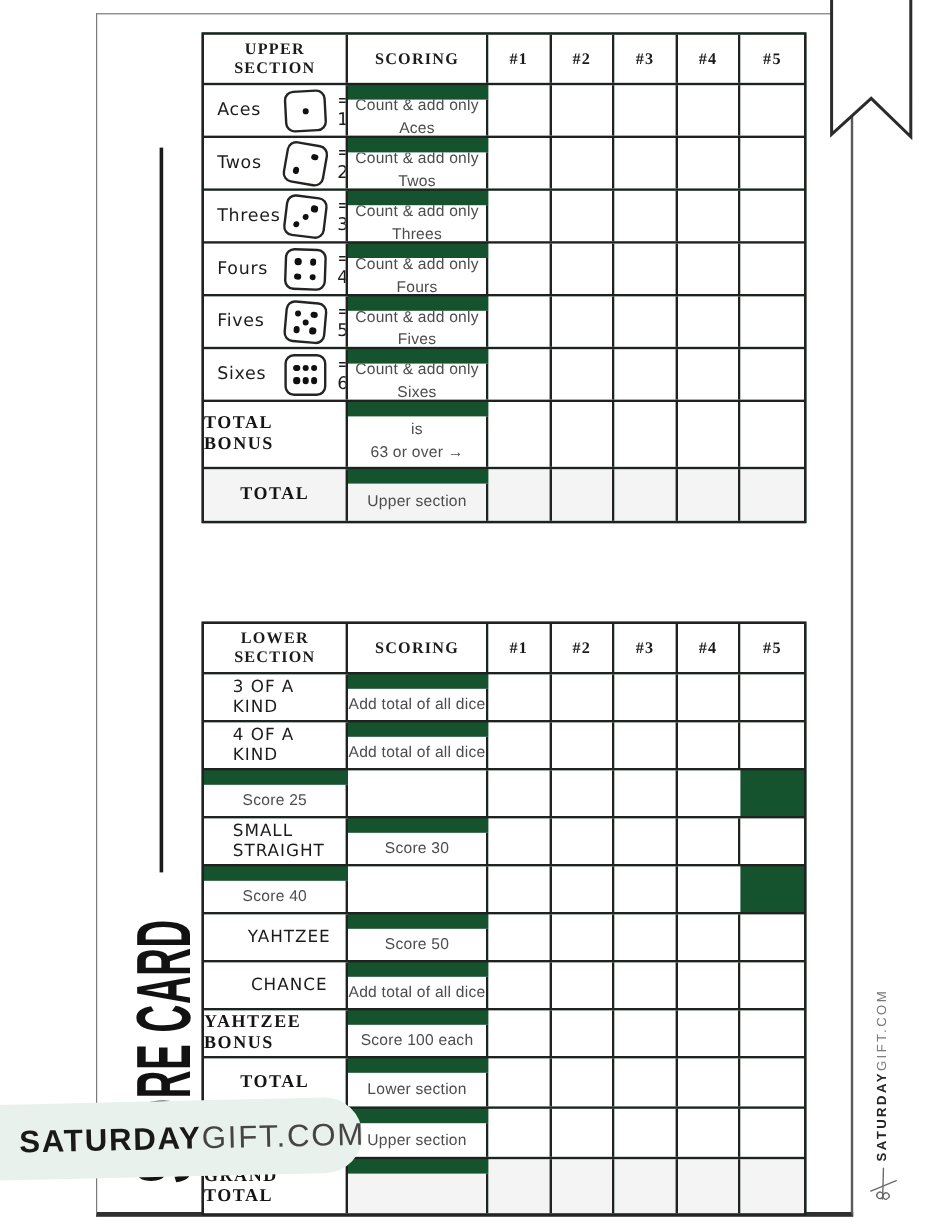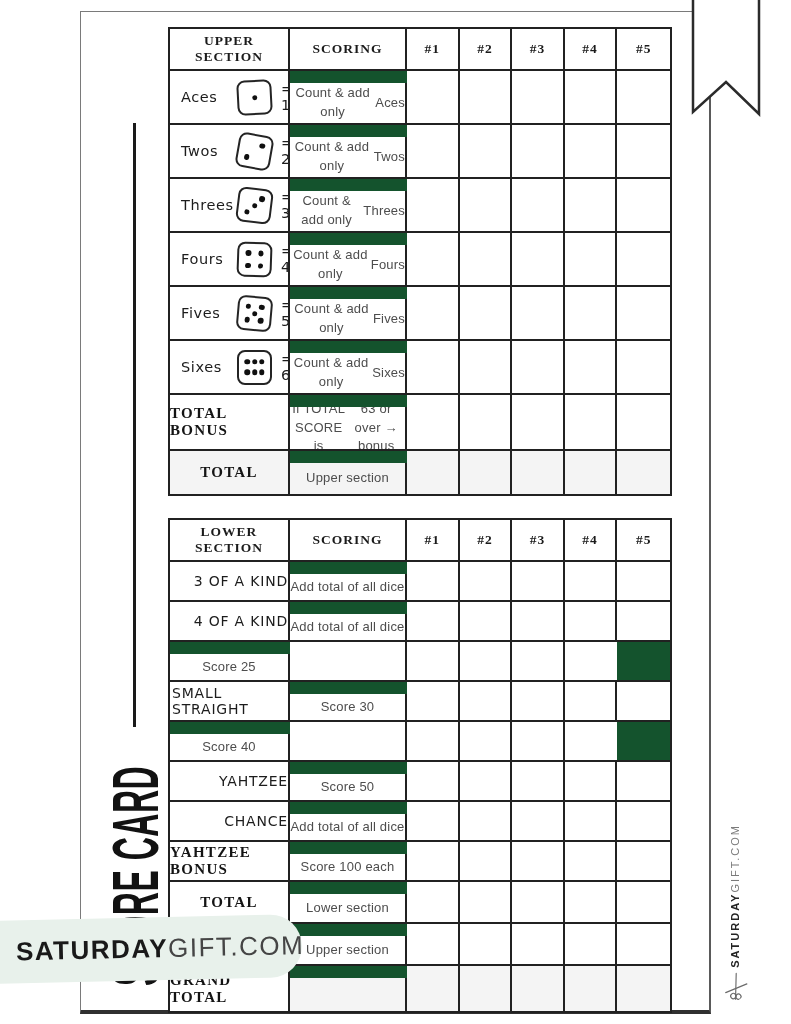--- a/index.html
+++ b/index.html
@@ -28,33 +28,33 @@
   }
   .title-rule { position:absolute; left:133px; top:123px; width:3px; height:604px; background:#1a1a1a; z-index:2; }
   
   .s-table { position:absolute; left:168px; border:2.5px solid #212121; background:#14532d; z-index:3; }
   .s-table.upper { top:27px; }
   .s-table.lower { top:518px; }
   .t-row { display:grid; grid-template-columns:120px 117px 52.6px 52.6px 52.6px 52.6px 52.6px; border-bottom:2px solid #212121; }
   .t-row:last-child { border-bottom:none; }
   .t-cell { border-right:2px solid #212121; display:flex; align-items:center; justify-content:center; background:#fff; overflow:hidden; }
   .t-cell:last-child { border-right:none; }
-  .h42{height:42px} .h50{height:54px} .h56{height:56px} .h44{height:44px} .h43{height:43px} .h40{height:40px} .h45{height:45px}
+  .h42{height:42px} .h50{height:44px} .h56{height:56px} .h44{height:44px} .h43{height:43px} .h40{height:40px} .h45{height:45px}
   .th {
     font-family:"Liberation Serif", serif; font-weight:700; font-size:13.5px;
     letter-spacing:1px; color:#1b1b1b; text-align:center;
   }
-  .sc { flex-direction:row; line-height:1.45;margin-top:12px; }
+  .sc { flex-direction:column; line-height:1.45;margin-top:12px; }
   .scl { font-size:13px; color:#4d4d4d; letter-spacing:0.2px; text-align:center; display:block; }
   .hand { font-family:"DejaVu Sans", sans-serif; font-size:14.5px; letter-spacing:0.6px; color:#1c1c1c; }
   .serif-lbl { font-family:"Liberation Serif", serif; font-weight:700; font-size:15px; letter-spacing:1.3px; color:#141414; }
   .dice-cell { justify-content:flex-start; padding-left:11px; }
   .dice-cell .lbl { width:56px; flex:0 0 auto; }
   .dice-cell .eq { margin-left:9px; }
-  .hand-cell { justify-content:flex-end; padding-left:2px; }
+  .hand-cell { justify-content:center; padding-left:24px; }
   .hand-cell .hand { font-size:14px; letter-spacing:0.8px; }
   .shade { background:#f4f4f4; }
   
   .die { position:relative; width:35px; height:35px; border:2px solid #242424; border-radius:8px; background:#fff; flex:0 0 auto; }
   .die[data-value="1"]{transform:rotate(-3deg)}
   .die[data-value="2"]{transform:rotate(10deg)}
   .die[data-value="3"]{transform:rotate(7deg)}
   .die[data-value="4"]{transform:rotate(2deg)}
   .die[data-value="5"]{transform:rotate(5deg)}
   .pip { position:absolute; width:5.5px; height:5.5px; border-radius:50%; background:#101010; transform:translate(-50%,-50%); }

